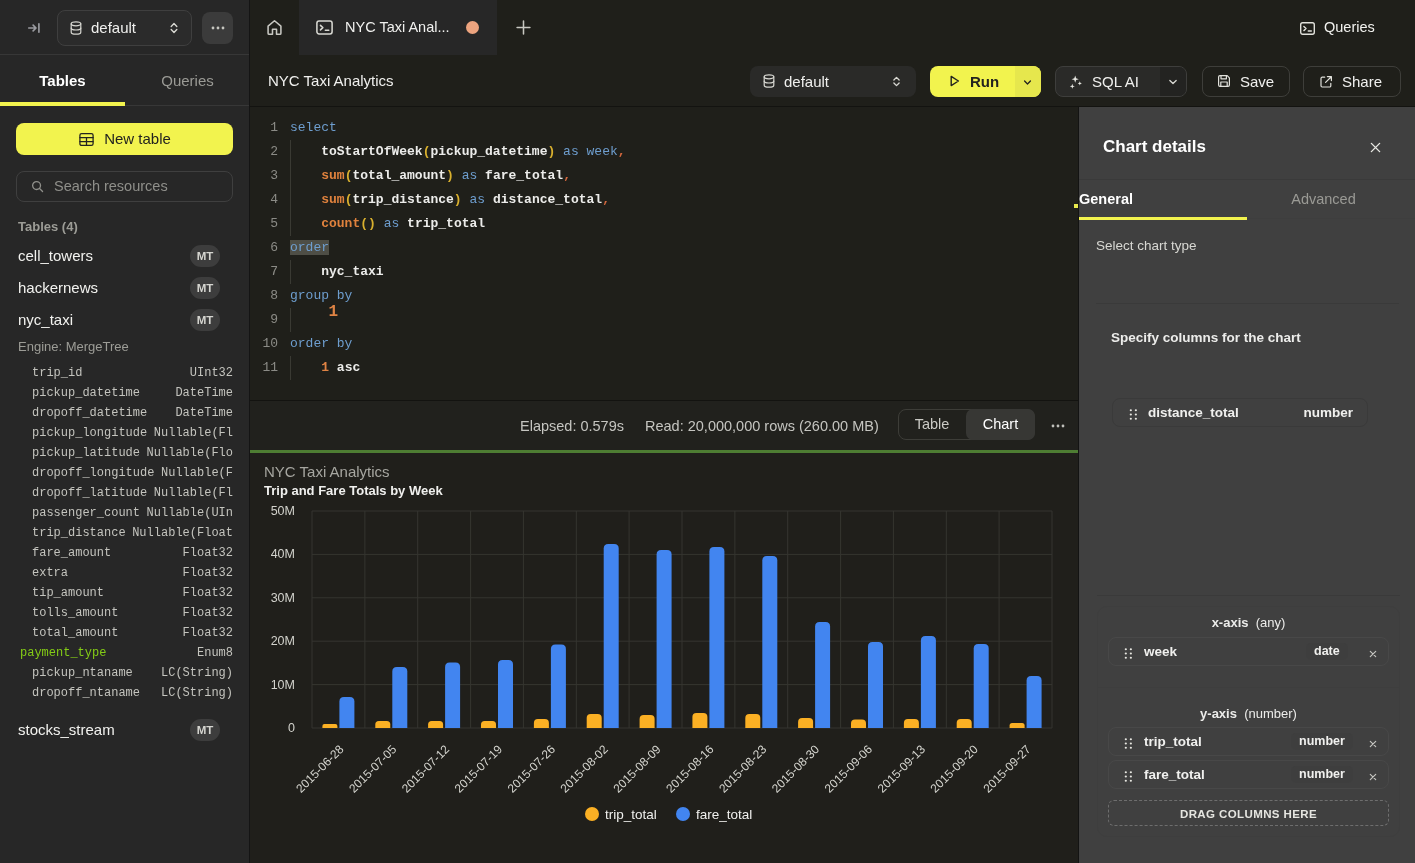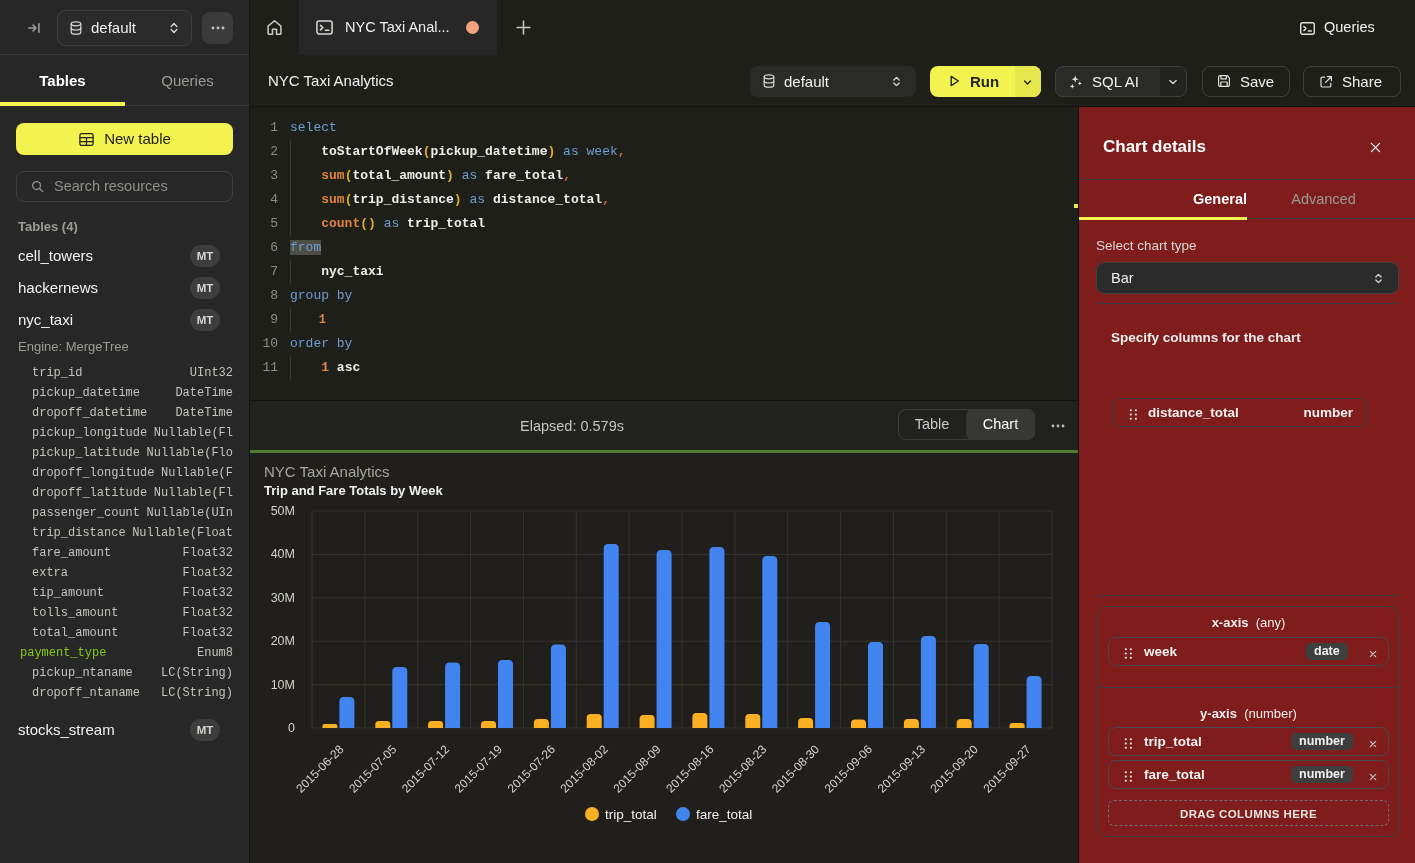--- a/index.html
+++ b/index.html
@@ -173,38 +173,39 @@
     <div class="abs mono" style="right:800px;top:57px;width:20px;text-align:right;font-size:13px;line-height:24px;color:#8b8b86;">3</div>
     <div class="abs mono" style="left:40px;top:57px;font-size:13px;line-height:24px;color:#ececea;white-space:pre;"><span style="color:transparent">xxxx</span><span style="color:#e0823d;font-weight:bold">sum</span><span style="color:#d9b02e;font-weight:bold">(</span><span style="color:#ececea;font-weight:bold">total_amount</span><span style="color:#d9b02e;font-weight:bold">)</span> <span style="color:#6e9ecf">as</span> <span style="color:#ececea;font-weight:bold">fare_total</span><span style="color:#d4683e;font-weight:bold">,</span></div>
     <div class="abs" style="left:40px;top:57px;width:1px;height:24px;background:#3a3a33;"></div>
     <div class="abs mono" style="right:800px;top:81px;width:20px;text-align:right;font-size:13px;line-height:24px;color:#8b8b86;">4</div>
     <div class="abs mono" style="left:40px;top:81px;font-size:13px;line-height:24px;color:#ececea;white-space:pre;"><span style="color:transparent">xxxx</span><span style="color:#e0823d;font-weight:bold">sum</span><span style="color:#d9b02e;font-weight:bold">(</span><span style="color:#ececea;font-weight:bold">trip_distance</span><span style="color:#d9b02e;font-weight:bold">)</span> <span style="color:#6e9ecf">as</span> <span style="color:#ececea;font-weight:bold">distance_total</span><span style="color:#d4683e;font-weight:bold">,</span></div>
     <div class="abs" style="left:40px;top:81px;width:1px;height:24px;background:#3a3a33;"></div>
     <div class="abs mono" style="right:800px;top:105px;width:20px;text-align:right;font-size:13px;line-height:24px;color:#8b8b86;">5</div>
     <div class="abs mono" style="left:40px;top:105px;font-size:13px;line-height:24px;color:#ececea;white-space:pre;"><span style="color:transparent">xxxx</span><span style="color:#e0823d;font-weight:bold">count</span><span style="color:#d9b02e;font-weight:bold">()</span> <span style="color:#6e9ecf">as</span> <span style="color:#ececea;font-weight:bold">trip_total</span></div>
     <div class="abs" style="left:40px;top:105px;width:1px;height:24px;background:#3a3a33;"></div>
     <div class="abs mono" style="right:800px;top:129px;width:20px;text-align:right;font-size:13px;line-height:24px;color:#8b8b86;">6</div>
-    <div class="abs mono" style="left:40px;top:129px;font-size:13px;line-height:24px;color:#ececea;white-space:pre;"><span style="background:#4e4e46;color:#6e9ecf">from</span></div>
+    <div class="abs mono" style="left:40px;top:129px;font-size:13px;line-height:24px;color:#ececea;white-space:pre;"><span style="background:#4e4e46;color:#6e9ecf">order</span></div>
     <div class="abs mono" style="right:800px;top:153px;width:20px;text-align:right;font-size:13px;line-height:24px;color:#8b8b86;">7</div>
     <div class="abs mono" style="left:40px;top:153px;font-size:13px;line-height:24px;color:#ececea;white-space:pre;"><span style="color:transparent">xxxx</span><span style="color:#ececea;font-weight:bold">nyc_taxi</span></div>
     <div class="abs" style="left:40px;top:153px;width:1px;height:24px;background:#3a3a33;"></div>
     <div class="abs mono" style="right:800px;top:177px;width:20px;text-align:right;font-size:13px;line-height:24px;color:#8b8b86;">8</div>
     <div class="abs mono" style="left:40px;top:177px;font-size:13px;line-height:24px;color:#ececea;white-space:pre;"><span style="color:#6e9ecf">group by</span></div>
     <div class="abs mono" style="right:800px;top:201px;width:20px;text-align:right;font-size:13px;line-height:24px;color:#8b8b86;">9</div>
-    <div class="abs mono" style="left:40px;top:201px;font-size:12px;line-height:24px;color:#ececea;white-space:pre;"><span style="color:transparent">xxxx</span><span style="color:#df8344;font-weight:bold">1</span></div>
+    <div class="abs mono" style="left:40px;top:193px;font-size:16px;line-height:24px;color:#ececea;white-space:pre;"><span style="color:transparent">xxxx</span><span style="color:#df8344;font-weight:bold">1</span></div>
     <div class="abs" style="left:40px;top:201px;width:1px;height:24px;background:#3a3a33;"></div>
     <div class="abs mono" style="right:800px;top:225px;width:20px;text-align:right;font-size:13px;line-height:24px;color:#8b8b86;">10</div>
     <div class="abs mono" style="left:40px;top:225px;font-size:13px;line-height:24px;color:#ececea;white-space:pre;"><span style="color:#6e9ecf">order by</span></div>
     <div class="abs mono" style="right:800px;top:249px;width:20px;text-align:right;font-size:13px;line-height:24px;color:#8b8b86;">11</div>
     <div class="abs mono" style="left:40px;top:249px;font-size:13px;line-height:24px;color:#ececea;white-space:pre;"><span style="color:transparent">xxxx</span><span style="color:#df8344;font-weight:bold">1</span> <span style="color:#ececea;font-weight:bold">asc</span></div>
     <div class="abs" style="left:40px;top:249px;width:1px;height:24px;background:#3a3a33;"></div>
     <div class="abs" style="left:824px;top:97px;width:4px;height:4px;background:#e7e84d;"></div>
   </div>
 <div class="abs" style="left:250px;top:400px;width:828px;height:50px;background:#21211d;border-top:1px solid #131310;">
     <div class="abs" style="left:270px;top:0;height:50px;line-height:50px;font-size:14.5px;color:#c5c5c0;">Elapsed: 0.579s</div>
+    <div class="abs" style="left:395px;top:0;height:50px;line-height:50px;font-size:14.5px;color:#c5c5c0;">Read: 20,000,000 rows (260.00 MB)</div>
     <div class="abs" style="left:648px;top:8px;width:137px;height:31px;border:1px solid #3d3d38;border-radius:8px;"></div>
     <div class="abs" style="left:648px;top:8px;width:68px;height:31px;text-align:center;line-height:31px;font-size:14.5px;color:#cacac5;">Table</div>
     <div class="abs" style="left:716px;top:8px;width:69px;height:31px;background:#373734;border-radius:7px;text-align:center;line-height:31px;font-size:14.5px;color:#ffffff;">Chart</div>
     <div class="abs" style="left:800px;top:17px;"><svg width="16" height="16" viewBox="0 0 16 16" fill="none" stroke="none" stroke-width="0" stroke-linecap="round" stroke-linejoin="round">
         <circle cx="3" cy="8" r="1.4" fill="#c0c0bb"></circle>
         <circle cx="8" cy="8" r="1.4" fill="#c0c0bb"></circle>
         <circle cx="13" cy="8" r="1.4" fill="#c0c0bb"></circle>
       </svg></div>
   </div>
 <div class="abs" style="left:250px;top:450px;width:828px;height:3px;background:#4e7d33;"></div>
@@ -280,37 +281,31 @@
       <text x="728.7" y="297" text-anchor="end" font-size="12" fill="#d4d4ce" transform="rotate(-45 728.7 297)">2015-09-20</text>
       <path d="M759.6 275 L759.6 272.5 Q759.6 270.0 762.1 270.0 L772.1 270.0 Q774.6 270.0 774.6 272.5 L774.6 275 Z" fill="#fbb024"></path>
       <path d="M776.6 275 L776.6 227.5 Q776.6 223.0 781.1 223.0 L787.1 223.0 Q791.6 223.0 791.6 227.5 L791.6 275 Z" fill="#4285f0"></path>
       <text x="781.6" y="297" text-anchor="end" font-size="12" fill="#d4d4ce" transform="rotate(-45 781.6 297)">2015-09-27</text>
       <circle cx="342" cy="361" r="7" fill="#fbb024"></circle>
       <text x="355" y="366" font-size="13.5" fill="#f0f0ee">trip_total</text>
       <circle cx="433" cy="361" r="7" fill="#4285f0"></circle>
       <text x="446" y="366" font-size="13.5" fill="#f0f0ee">fare_total</text>
     </svg>
   </div>
-<div class="abs" style="left:1078px;top:107px;width:337px;height:756px;background:#7f1d1d;border-left:1px solid #131313;">
+<div class="abs" style="left:1078px;top:107px;width:337px;height:756px;background:#404040;border-left:1px solid #131313;">
     <div class="abs" style="left:24px;top:30px;font-size:17px;font-weight:bold;color:#ffffff;">Chart details</div>
     <div class="abs" style="left:289px;top:33px;"><svg width="15" height="15" viewBox="0 0 16 16" fill="none" stroke="#e8e8e3" stroke-width="1.5" stroke-linecap="round" stroke-linejoin="round">
         <path d="M3.6 3.6l8.8 8.8M12.4 3.6l-8.8 8.8"></path>
       </svg></div>
     <div class="abs" style="left:0;top:72px;width:100%;height:1px;background:#3a3a3a;"></div>
-    <div class="abs" style="left:0;top:72px;width:168px;height:41px;text-align:right;line-height:41px;font-size:14.5px;font-weight:bold;color:#ffffff;">General</div>
+    <div class="abs" style="left:0;top:72px;width:168px;height:41px;text-align:left;line-height:41px;font-size:14.5px;font-weight:bold;color:#ffffff;">General</div>
     <div class="abs" style="left:160px;top:72px;width:169px;height:41px;text-align:center;line-height:41px;font-size:14.5px;color:#9a9a95;">Advanced</div>
     <div class="abs" style="left:0;top:111px;width:100%;height:1px;background:#3e3e3e;"></div>
     <div class="abs" style="left:0;top:110px;width:168px;height:3px;background:#f2f34e;"></div>
     <div class="abs" style="left:17px;top:131px;font-size:13.5px;color:#d8d8d3;">Select chart type</div>
-    <div class="abs" style="left:17px;top:155px;width:303px;height:32px;border:1px solid #414141;border-radius:8px;background:#2b2b2b;">
-      <div class="abs" style="left:14px;top:0;height:30px;line-height:30px;font-size:14.5px;color:#f0f0ee;">Bar</div>
-      <div class="abs" style="right:12px;top:8px;"><svg width="15" height="15" viewBox="0 0 16 16" fill="none" stroke="#d8d8d2" stroke-width="1.4" stroke-linecap="round" stroke-linejoin="round">
-          <path d="M5.2 6.4L8 3.6l2.8 2.8M5.2 9.6L8 12.4l2.8-2.8"></path>
-        </svg></div>
-    </div>
     <div class="abs" style="left:17px;top:196px;width:303px;height:1px;background:#3a3a3a;"></div>
     <div class="abs" style="left:32px;top:223px;font-size:13.5px;font-weight:bold;color:#ececea;">Specify columns for the chart</div>
     <div class="abs" style="left:33px;top:291px;width:256px;height:29px;border:1px solid #3a3a3a;border-radius:8px;">
       <div class="abs" style="left:14px;top:8px;"><svg width="13" height="13" viewBox="0 0 16 16" fill="none" stroke="none" stroke-width="0" stroke-linecap="round" stroke-linejoin="round">
           <circle cx="4.7" cy="2.8" r="1.35" fill="#e8e8e2"></circle>
           <circle cx="10.9" cy="2.8" r="1.35" fill="#e8e8e2"></circle>
           <circle cx="4.7" cy="8.0" r="1.35" fill="#e8e8e2"></circle>
           <circle cx="10.9" cy="8.0" r="1.35" fill="#e8e8e2"></circle>
           <circle cx="4.7" cy="13.2" r="1.35" fill="#e8e8e2"></circle>
           <circle cx="10.9" cy="13.2" r="1.35" fill="#e8e8e2"></circle>

